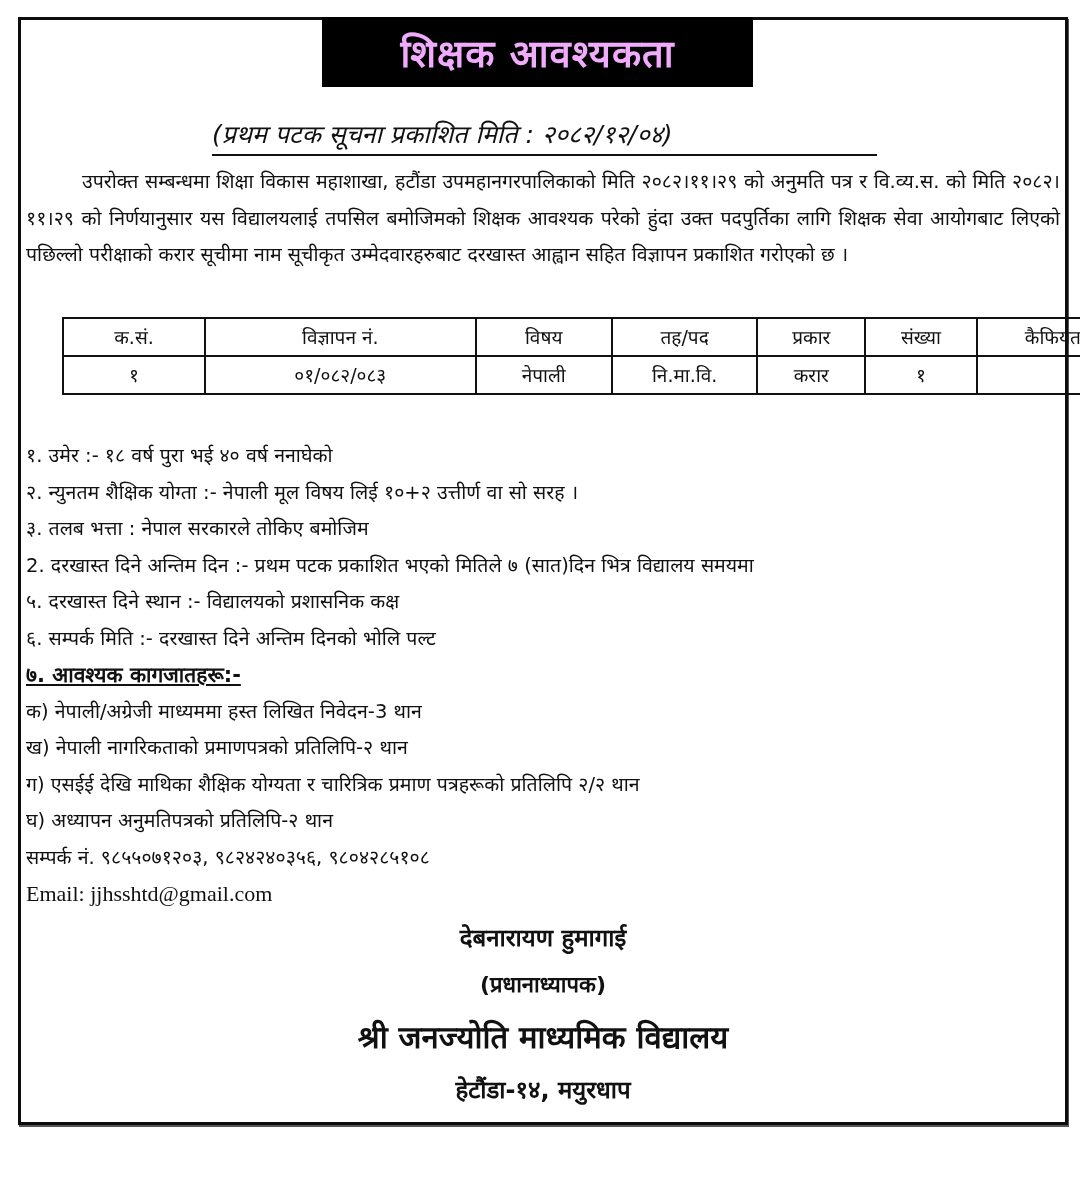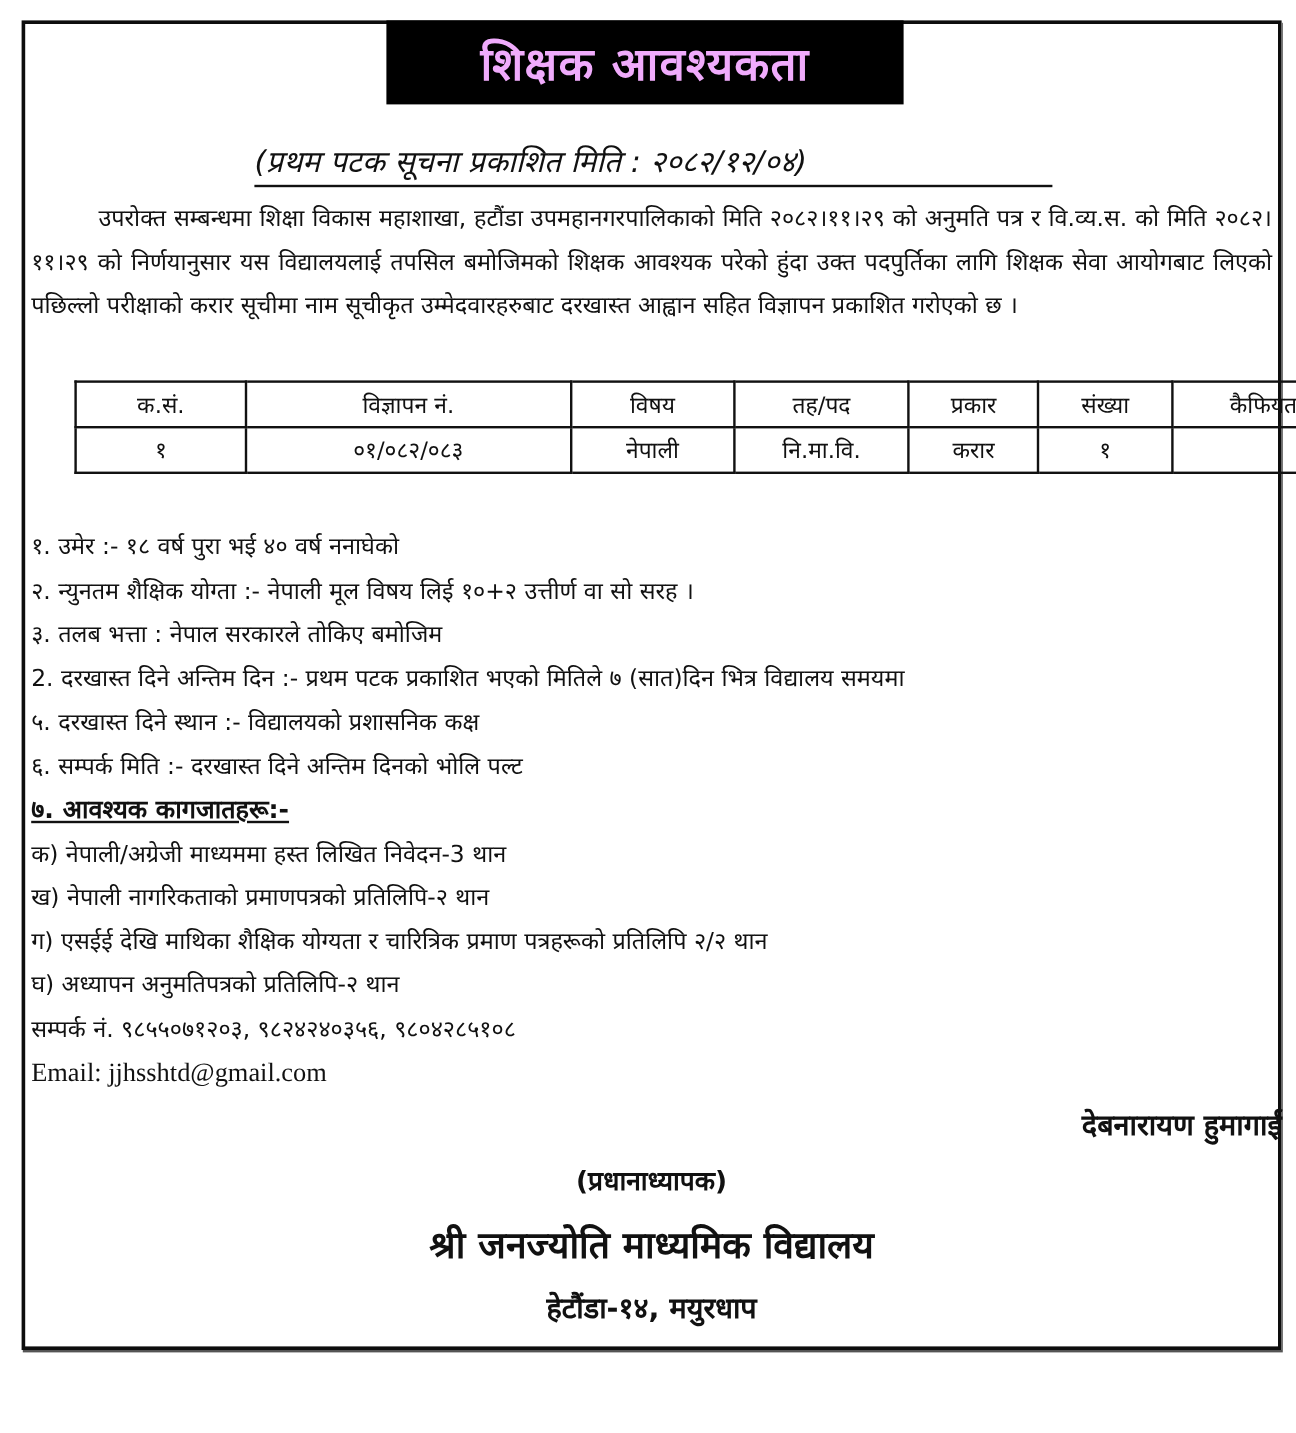--- a/index.html
+++ b/index.html
@@ -100,21 +100,21 @@
     font-family: Liberation Serif, serif;
     font-size: 22px;
   }
   .sign {
     position: absolute;
     left: 18px;
     width: 1050px;
     text-align: center;
     font-weight: bold;
   }
-  .sign.name { top: 920px; font-size: 24px; text-align: right; }
+  .sign.name { top: 920px; font-size: 24px; }
   .sign.role { top: 968px; font-size: 22px; }
   .sign.school { top: 1015px; font-size: 31px; }
   .sign.addr { top: 1072px; font-size: 24px; }
 </style>
 </head>
 <body>
 
 <div class="frame"></div>
 
 <div class="title-box">

